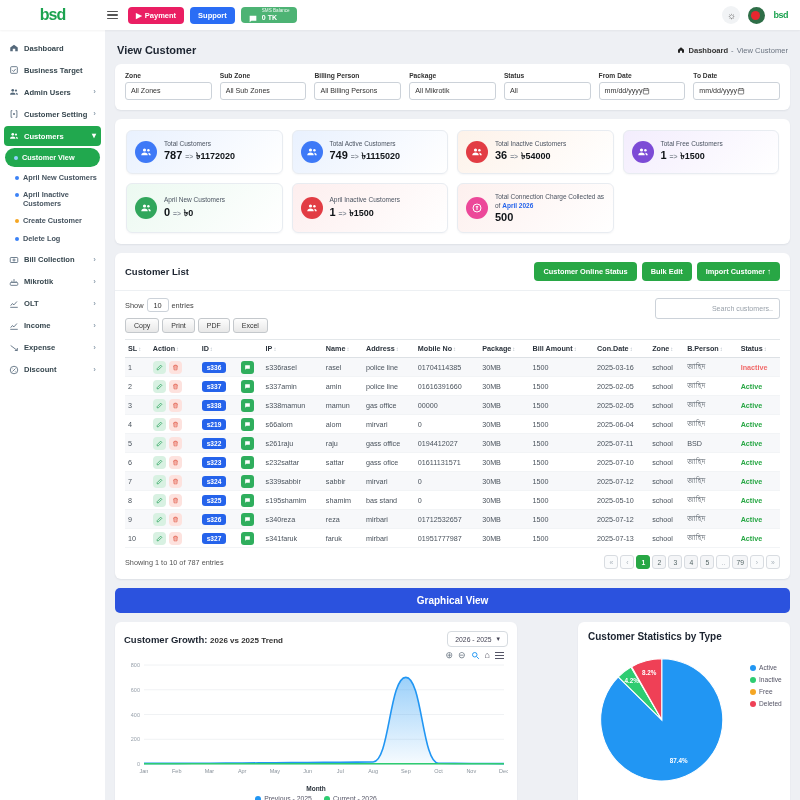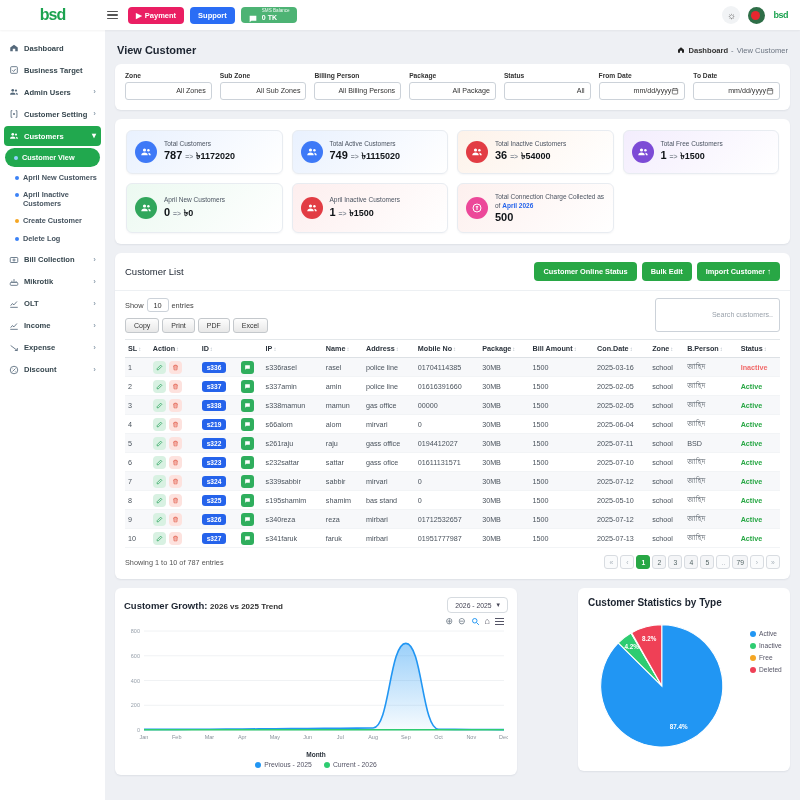--- a/index.html
+++ b/index.html
@@ -46,45 +46,45 @@
   .page-head{display:flex;justify-content:space-between;align-items:center;margin:2px 2px 8px}
   .page-title{font-size:11px;font-weight:bold;color:#1c2430}
   .breadcrumb{display:flex;align-items:center;gap:3px;font-size:7.6px;color:#333}
   .breadcrumb .icon{width:8px;height:8px;color:#222;display:inline-flex}
   .crumb-home{font-weight:bold}
   .crumb-sep,.crumb-cur{color:#6b7480}
 
   .filter-card{display:flex;gap:8px;padding:8px 10px 10px;margin-bottom:9px}
   .filter{flex:1;display:flex;flex-direction:column;gap:3px}
   .filter .flabel{font-size:6.7px;font-weight:600;color:#333}
-  .finput{border:1px solid #ccd2d9;border-radius:3px;height:18px;display:flex;align-items:center;justify-content:flex-end;padding:0 5px;font-size:7.1px;color:#333;background:#fff;cursor:pointer}
+  .finput{border:1px solid #ccd2d9;border-radius:3px;height:18px;display:flex;align-items:center;justify-content:flex-start;padding:0 5px;font-size:7.1px;color:#333;background:#fff;cursor:pointer}
   .finput .icon{width:8px;height:8px;color:#444;display:inline-flex}
 
   .stats-card{display:grid;grid-template-columns:repeat(4,1fr);gap:9px;padding:11px;margin-bottom:9px}
   .stat{border:1px solid #e8ecf1;border-radius:6px;padding:9px 8px;display:flex;gap:7px;align-items:center;box-shadow:0 1px 2px rgba(20,30,60,.04)}
   .sicon{width:22px;height:22px;border-radius:50%;display:flex;align-items:center;justify-content:center;color:#fff;flex:none}
   .sicon svg{width:12px;height:12px}
   .stat-body{min-width:0}
   .stat-label{font-size:6.5px;color:#4a5360;line-height:1.3}
   .stat-label .hl{color:#2563eb;font-weight:bold}
   .stat-value{font-size:11px;font-weight:bold;color:#101418;margin-top:1px;white-space:nowrap}
   .stat-value .arrow{font-size:6.8px;color:#8a919b;font-weight:bold;margin:0 1px}
   .stat-value .amount{font-size:9px}
 
   .list-card{margin-bottom:9px}
   .list-head{display:flex;justify-content:space-between;align-items:center;padding:9px 10px;border-bottom:1px solid #edf0f3}
-  .list-title{font-size:9.5px;font-weight:normal;color:#1c2430}
+  .list-title{font-size:9.5px;font-weight:bold;color:#1c2430}
   .gbtns{display:flex;gap:5px}
   .green-btn{background:#28a745;border:none;color:#fff;font-size:7.4px;font-weight:bold;padding:5px 9px;border-radius:4px;cursor:pointer}
   .controls{display:flex;justify-content:space-between;align-items:flex-start;padding:7px 10px 3px}
   .show-row{display:flex;align-items:center;gap:3px;font-size:7.4px;color:#444}
   .entries-box{width:22px;height:14px;border:1px solid #ccd2d9;border-radius:3px;font-size:7.4px;text-align:center;font-family:inherit;color:#333}
   .export-row{display:flex;gap:3px;margin-top:6px}
   .export-btn{background:linear-gradient(#fdfdfd,#e8e8e8);border:1px solid #c4c8cc;border-radius:3px;font-size:7px;color:#333;padding:3px 8px;cursor:pointer}
-  .search-input{width:125px;height:34px;border:1px solid #ccd2d9;border-radius:3px;font-size:7.1px;padding:0 6px;font-family:inherit;color:#333;text-align:right}
+  .search-input{width:125px;height:21px;border:1px solid #ccd2d9;border-radius:3px;font-size:7.1px;padding:0 6px;font-family:inherit;color:#333;text-align:right}
   .search-input::placeholder{color:#9aa2ab}
 
   table{width:calc(100% - 20px);margin:3px 10px 0;border-collapse:collapse;font-size:7.2px;table-layout:auto}
   thead th{text-align:left;font-weight:bold;color:#2b333c;padding:4px 3px;border-top:1px solid #e3e7ea;border-bottom:1px solid #dde1e5;white-space:nowrap;background:#fff}
   th .sort{color:#b9c2cb;font-size:6px;margin-left:1px}
   tbody td{padding:2.5px 3px;color:#49525c;white-space:nowrap;border-bottom:1px solid #f2f4f6}
   tbody tr.odd{background:#f7f8fa}
   .id-badge{display:inline-block;background:#2563eb;color:#fff;font-size:6.6px;font-weight:bold;border-radius:3px;padding:2px 5px;cursor:pointer}
   .pill{width:13px;height:13px;border-radius:4px;display:inline-flex;align-items:center;justify-content:center;cursor:pointer;margin-right:3px}
   .pill svg{width:7px;height:7px}
@@ -329,21 +329,21 @@
       </div>
       <div class="filter">
         <div class="flabel">Billing Person</div>
         <div class="finput">
           <span>All Billing Persons</span>
         </div>
       </div>
       <div class="filter">
         <div class="flabel">Package</div>
         <div class="finput">
-          <span>All Package</span>
+          <span>All Mikrotik</span>
         </div>
       </div>
       <div class="filter">
         <div class="flabel">Status</div>
         <div class="finput">
           <span>All</span>
         </div>
       </div>
       <div class="filter">
         <div class="flabel">From Date</div>
@@ -808,20 +808,21 @@
           <span class="page-btn">4</span>
           <span class="page-btn">5</span>
           <span class="page-btn nav">..</span>
           <span class="page-btn">79</span>
           <span class="page-btn nav">›</span>
           <span class="page-btn nav">»</span>
         </span>
     </div>
   </section>
 
+  <button class="banner">Graphical View</button>
 
   <div class="charts-row">
     <section class="card chart-card">
       <div class="chart-head">
         <span class="chart-title">
           <span>Customer Growth:</span>
           <span class="sub">2026 vs 2025 Trend</span>
         </span>
         <span class="dropdown">
           <span>2026 - 2025</span>

